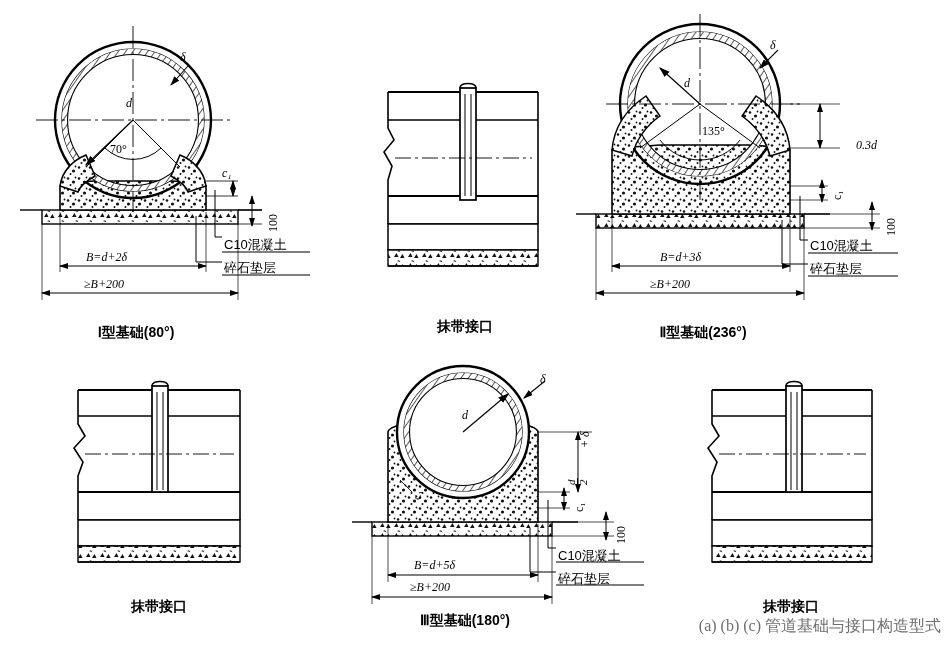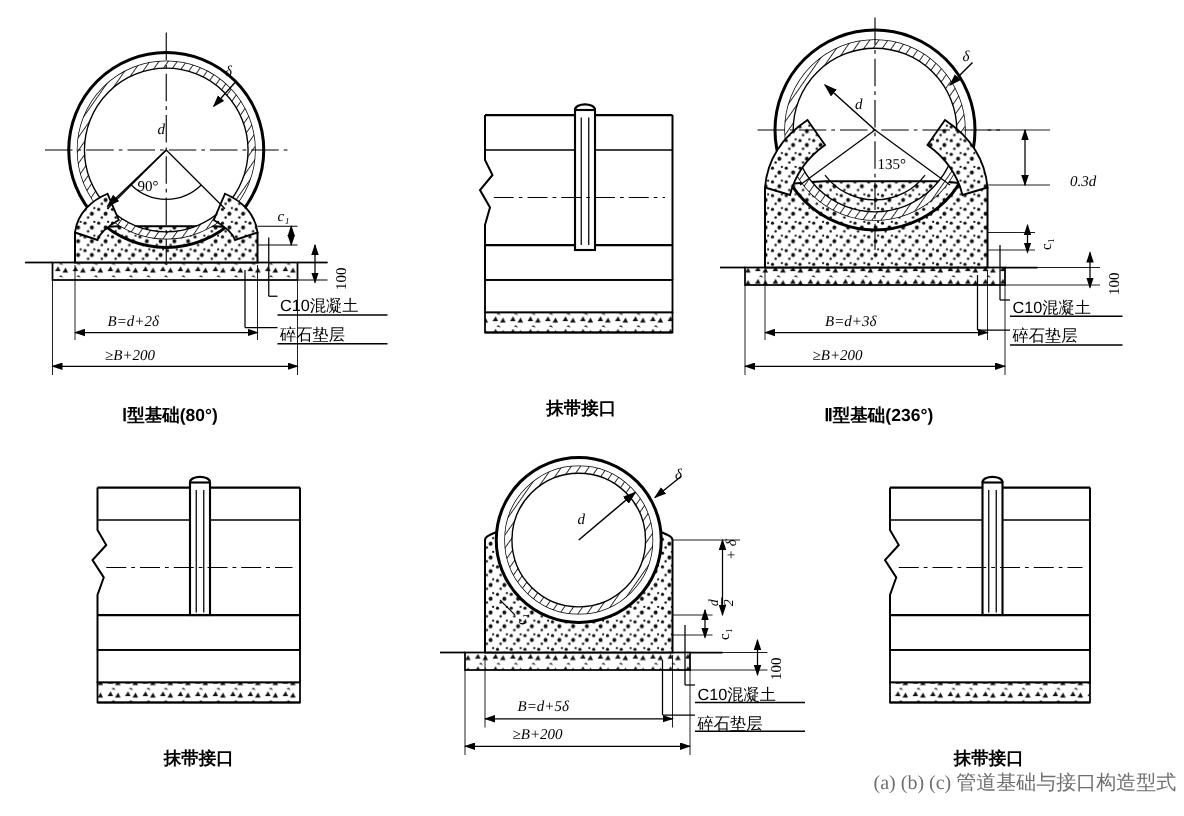--- a/index.html
+++ b/index.html
@@ -271,21 +271,21 @@
       <path d="M786,386 C786,380 802,380 802,386" fill="none" stroke="#000" stroke-width="1.7"></path>
       <line x1="719" y1="454" x2="866" y2="454" stroke="#000" stroke-width="0.9" stroke-dasharray="16,4,3,4"></line>
       <rect x="712" y="520" width="160" height="26" fill="#fff" stroke="#000" stroke-width="1.5"></rect>
       <rect x="712" y="546" width="160" height="16" fill="url(#gravel)" stroke="#000" stroke-width="1.4"></rect>
       <line x1="712" y1="562" x2="872" y2="562" stroke="#000" stroke-width="1.6"></line>
     </g>
   </svg>
 
   <div class="lbl it" style="left:180px;top:50px;">δ</div>
   <div class="lbl it" style="left:126px;top:96px;">d</div>
-  <div class="lbl" style="left:110px;top:142px;">90°</div>
+  <div class="lbl" style="left:110px;top:142px;">70°</div>
   <div class="lbl it" style="left:222px;top:166px;">c₁</div>
   <div class="vert" style="left:266px;top:232px;">100</div>
   <div class="lbl it" style="left:86px;top:250px;">B=d+2δ</div>
   <div class="lbl it" style="left:84px;top:277px;">≥B+200</div>
   <div class="lbl cn" style="left:224px;top:236px;">C10混凝土</div>
   <div class="lbl cn" style="left:224px;top:259px;">碎石垫层</div>
   <div class="cap" style="left:46px;top:324px;width:180px;">Ⅰ型基础(80°)</div>
 
   <div class="cap" style="left:400px;top:318px;width:130px;">抹带接口</div>
 
@@ -310,17 +310,18 @@
   <div class="vert" style="left:614px;top:544px;">100</div>
   <div class="frac" style="left:566px;top:486px;">
     <span class="num">d</span>
       <span class="den">2</span>
   </div>
   <div class="vert" style="left:578px;top:448px;font-style:italic;">+ δ</div>
   <div class="lbl it" style="left:414px;top:558px;">B=d+5δ</div>
   <div class="lbl it" style="left:410px;top:580px;">≥B+200</div>
   <div class="lbl cn" style="left:558px;top:547px;">C10混凝土</div>
   <div class="lbl cn" style="left:558px;top:570px;">碎石垫层</div>
+  <div class="cap" style="left:370px;top:612px;width:190px;">Ⅲ型基础(180°)</div>
 
   <div class="cap" style="left:726px;top:598px;width:130px;">抹带接口</div>
 
   <div class="bottomnote">(a) (b) (c) 管道基础与接口构造型式</div>
 </div>
 
 </body></html>

